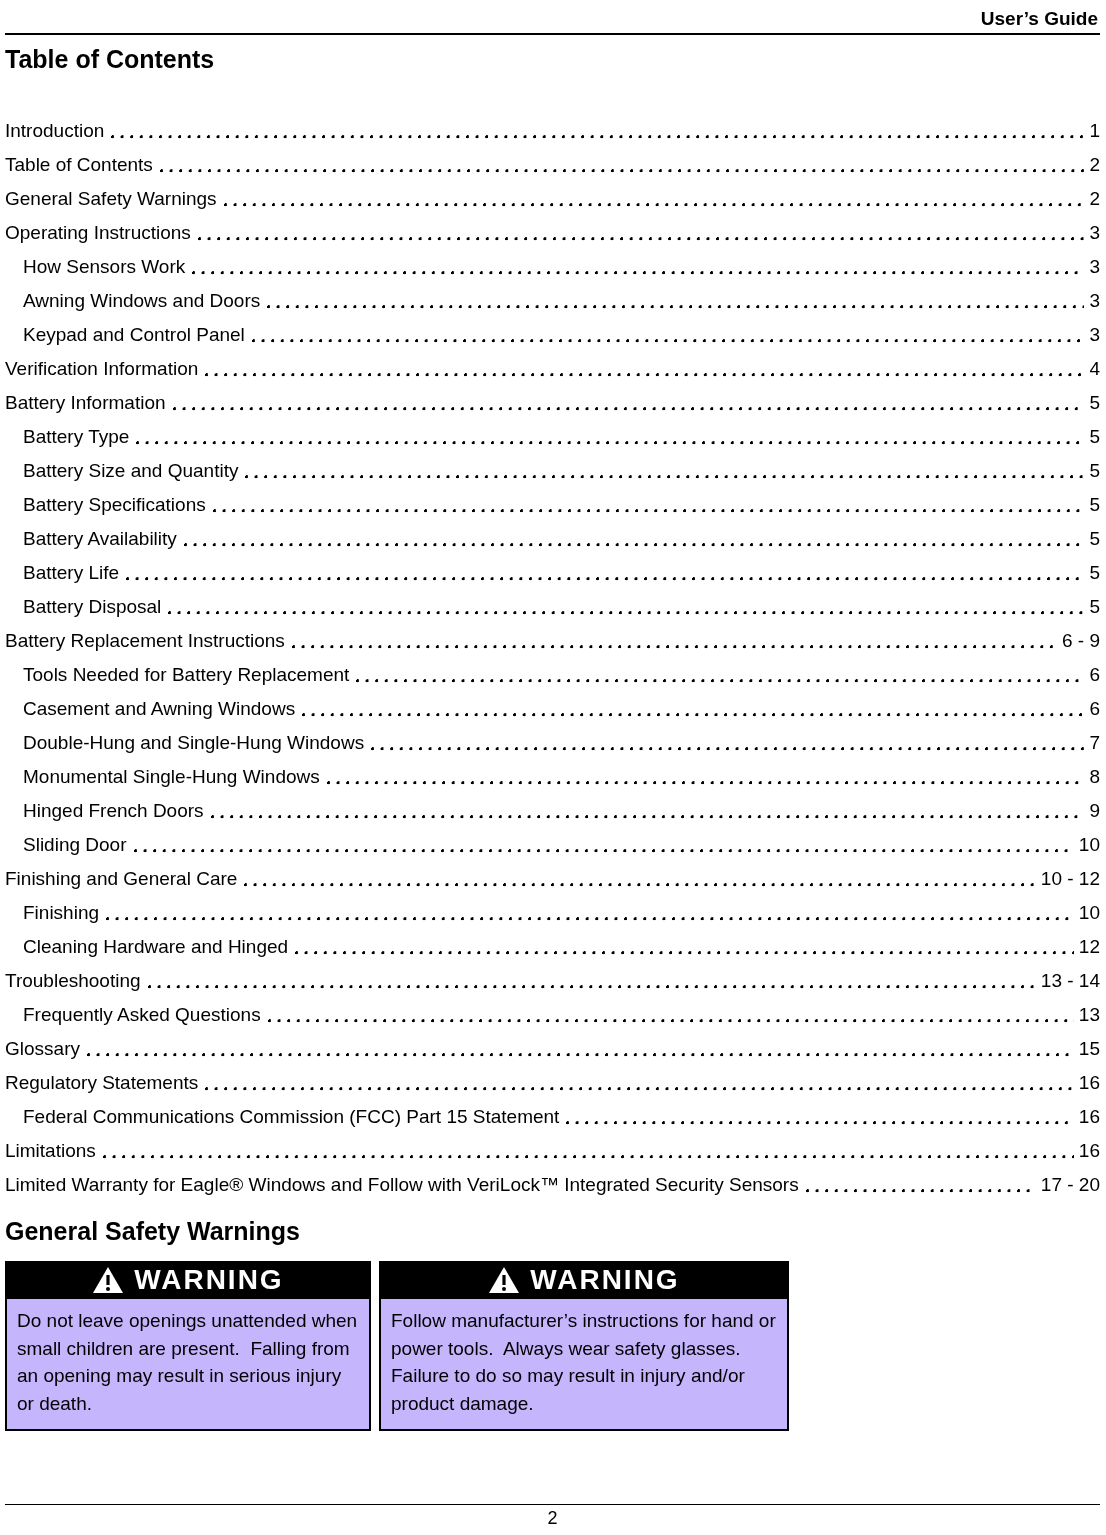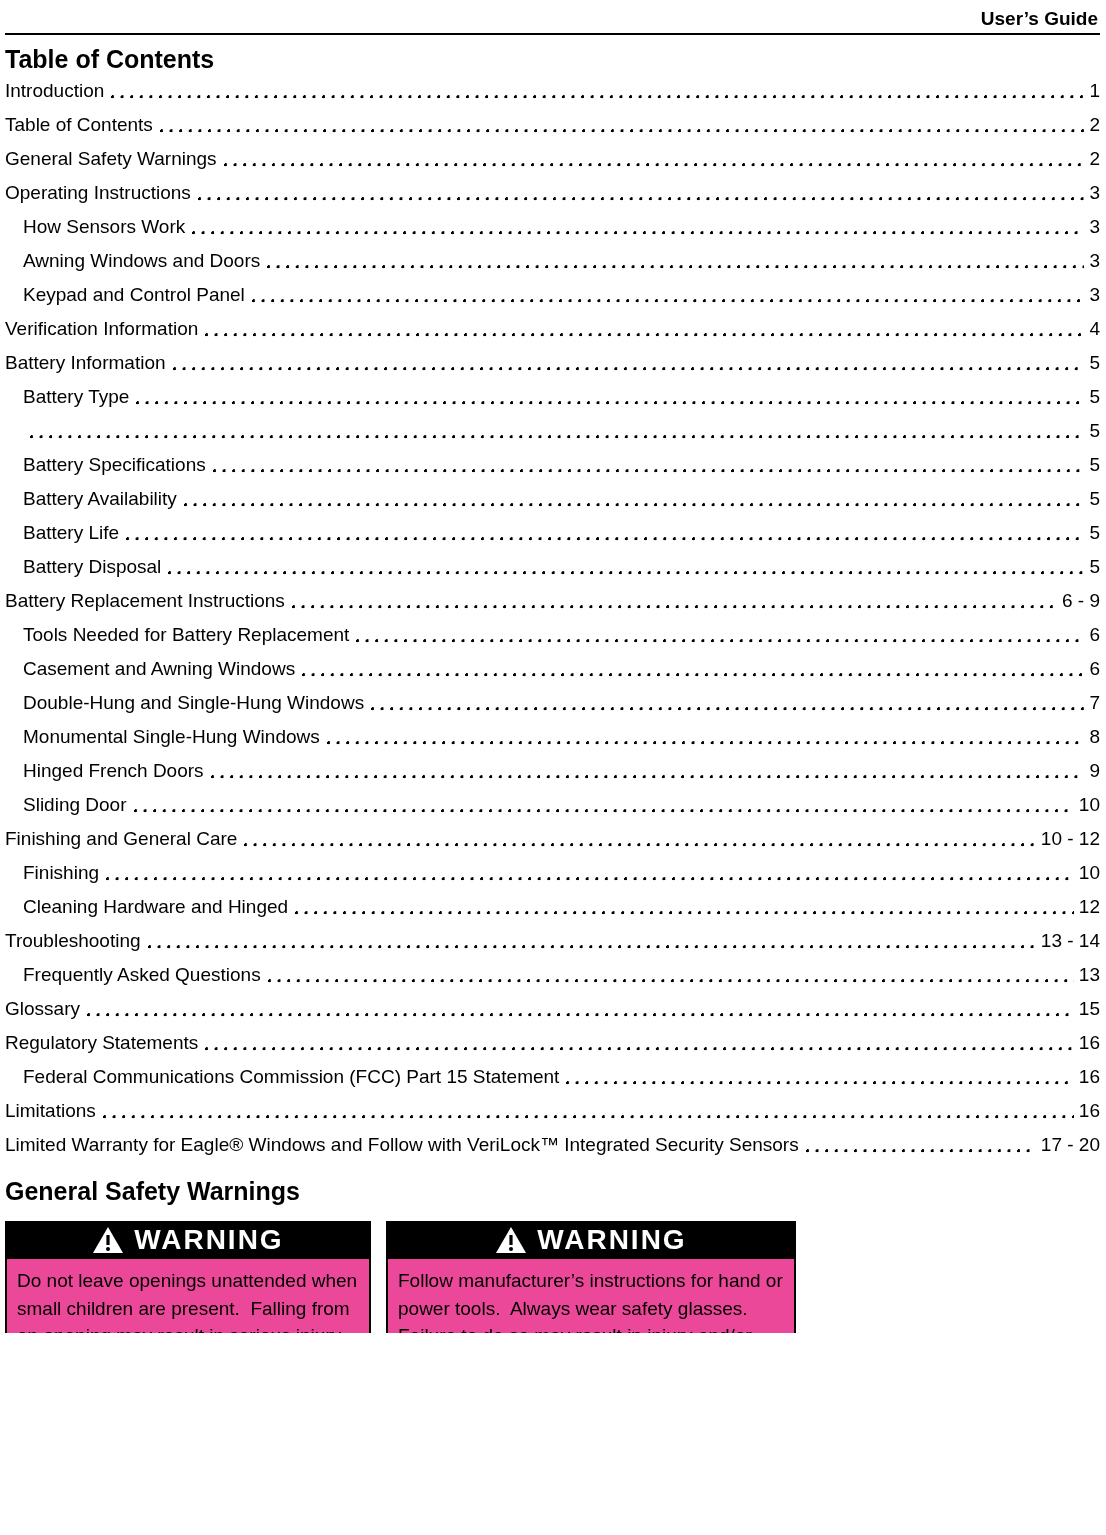--- a/index.html
+++ b/index.html
@@ -4,21 +4,21 @@
 <style>
   html, body {
     margin: 0;
     padding: 0;
     background: #fff;
     color: #000;
     font-family: "Liberation Sans", sans-serif;
   }
   .page {
     width: 1106px;
-    height: 1333px;
+    height: 1535px;
     box-sizing: border-box;
     padding: 8px 6px 0 5px;
     display: flex;
     flex-direction: column;
     overflow: hidden;
     background: #fff;
   }
   .doc-header {
     text-align: right;
     font-size: 19px;
@@ -30,20 +30,21 @@
     border-top: 2px solid #000;
     margin-top: 3px;
   }
   .page-title {
     font-size: 25px;
     font-weight: bold;
     margin-top: 9px;
     line-height: 30px;
   }
   .toc {
+    margin-top: 40px;
   }
   .toc-entry {
     display: flex;
     align-items: baseline;
     font-size: 19px;
     line-height: 34px;
     height: 34px;
   }
   .toc-entry.indent { padding-left: 18px; }
   .toc-label { white-space: nowrap; }
@@ -58,21 +59,21 @@
   }
   .toc-page { white-space: nowrap; }
   .section-title {
     font-size: 25px;
     font-weight: bold;
     margin-top: 14px;
     line-height: 30px;
   }
   .warnings-row {
     display: flex;
-    gap: 15px;
+    gap: 8px;
     margin-top: 15px;
   }
   .warning-box { display: flex; flex-direction: column; }
   .warning-box.w1 { width: 366px; }
   .warning-box.w2 { width: 410px; }
   .warning-header {
     background: #000;
     color: #fff;
     height: 38px;
     display: flex;
@@ -84,21 +85,21 @@
   .warn-icon { display: inline-flex; }
   .warn-text {
     font-size: 28px;
     font-weight: bold;
     letter-spacing: 2px;
     line-height: 28px;
   }
   .warning-body {
     border: 2px solid #000;
     border-top: none;
-    background: #ec4899;
+    background: #c4b5fd;
     padding: 8px 10px 10px 10px;
     font-size: 19px;
     line-height: 27.5px;
     min-height: 112px;
     white-space: pre-wrap;
     flex: 1;
   }
   .footer {
     margin-top: auto;
   }
@@ -166,20 +167,21 @@
         <span class="toc-label">Battery Information</span>
         <span class="toc-leader"></span>
         <span class="toc-page">5</span>
       </div>
       <div class="toc-entry indent">
         <span class="toc-label">Battery Type</span>
         <span class="toc-leader"></span>
         <span class="toc-page">5</span>
       </div>
       <div class="toc-entry indent">
+        <span class="toc-label">Battery Size and Quantity</span>
         <span class="toc-leader"></span>
         <span class="toc-page">5</span>
       </div>
       <div class="toc-entry indent">
         <span class="toc-label">Battery Specifications</span>
         <span class="toc-leader"></span>
         <span class="toc-page">5</span>
       </div>
       <div class="toc-entry indent">
         <span class="toc-label">Battery Availability</span>

